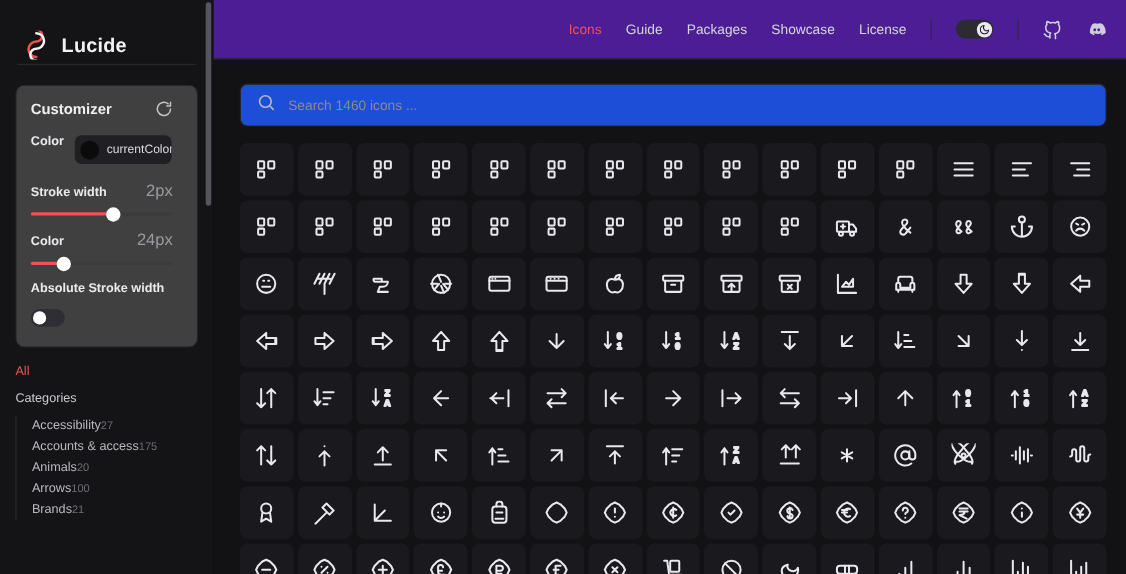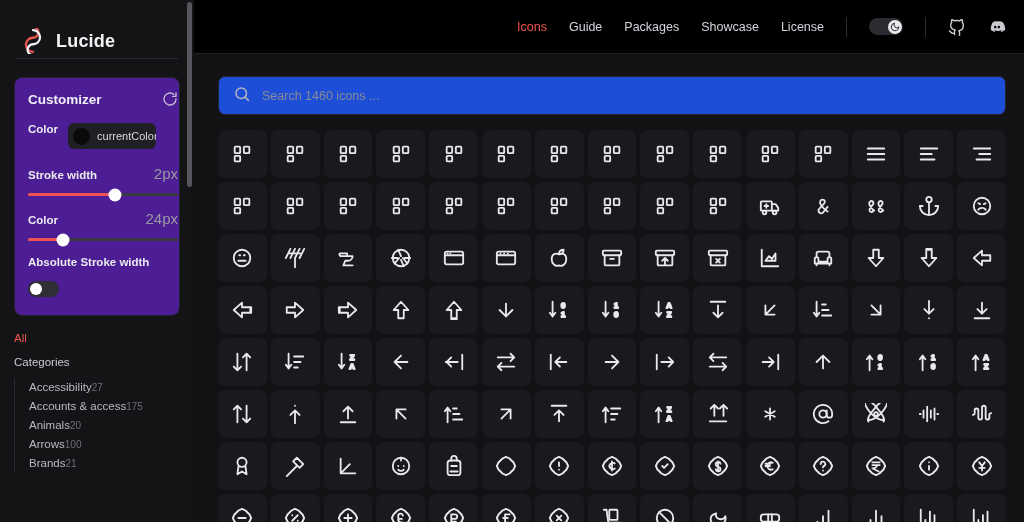--- a/index.html
+++ b/index.html
@@ -26,24 +26,24 @@
   .brand-logo { width: 26px; height: 26px; flex: 0 0 26px; }
   .brand-name {
     font-size: 18px; font-weight: bold; letter-spacing: .2px; color: #f2f2f5;
   }
   .brand-divider {
     height: 1px; background: #2a2a30; margin: 4px 16px 0 16px;
   }
 
   .customizer {
     margin: 18px 14px 0 14px;
-    background: #4c1d95;
+    background: #404040;
     border: 1px solid #232327;
     border-radius: 8px;
-    padding: 13px 1px 18px 13px;
+    padding: 13px 22px 18px 13px;
   }
   .cz-head {
     display: flex; align-items: center; justify-content: space-between;
     margin-bottom: 16px;
   }
   .cz-title { font-size: 13.5px; font-weight: bold; color: #f0f0f3; }
   .reset-icon { width: 16px; height: 16px; opacity: .85; cursor: pointer; }
 
   .row-color { display: flex; align-items: flex-start; gap: 10px; margin-bottom: 16px; }
   .lbl { font-size: 11.5px; font-weight: bold; color: #eaeaee; }
@@ -102,21 +102,21 @@
     width: 5px; height: 185px; border-radius: 3px;
     background: #55555e;
   }
 
   
   .main { flex: 1; height: 522px; position: relative; background: #121215; overflow: hidden; }
   .topbar {
     height: 54px; display: flex; align-items: center; justify-content: flex-end;
     padding-right: 18px; gap: 22px;
     border-bottom: 1px solid #232327;
-    background: #000000;
+    background: #4c1d95;
   }
   .nav { display: flex; align-items: center; gap: 22px; }
   .nav a { font-size: 12.5px; color: #d4d4dc; text-decoration: none; cursor: pointer; }
   .nav a.active { color: #ef5350; }
   .vsep { width: 1px; height: 20px; background: #2c2c33; }
   .theme-toggle {
     width: 34px; height: 17px; border-radius: 10px; background: #2b2b31;
     position: relative; cursor: pointer;
   }
   .theme-toggle .tk {

